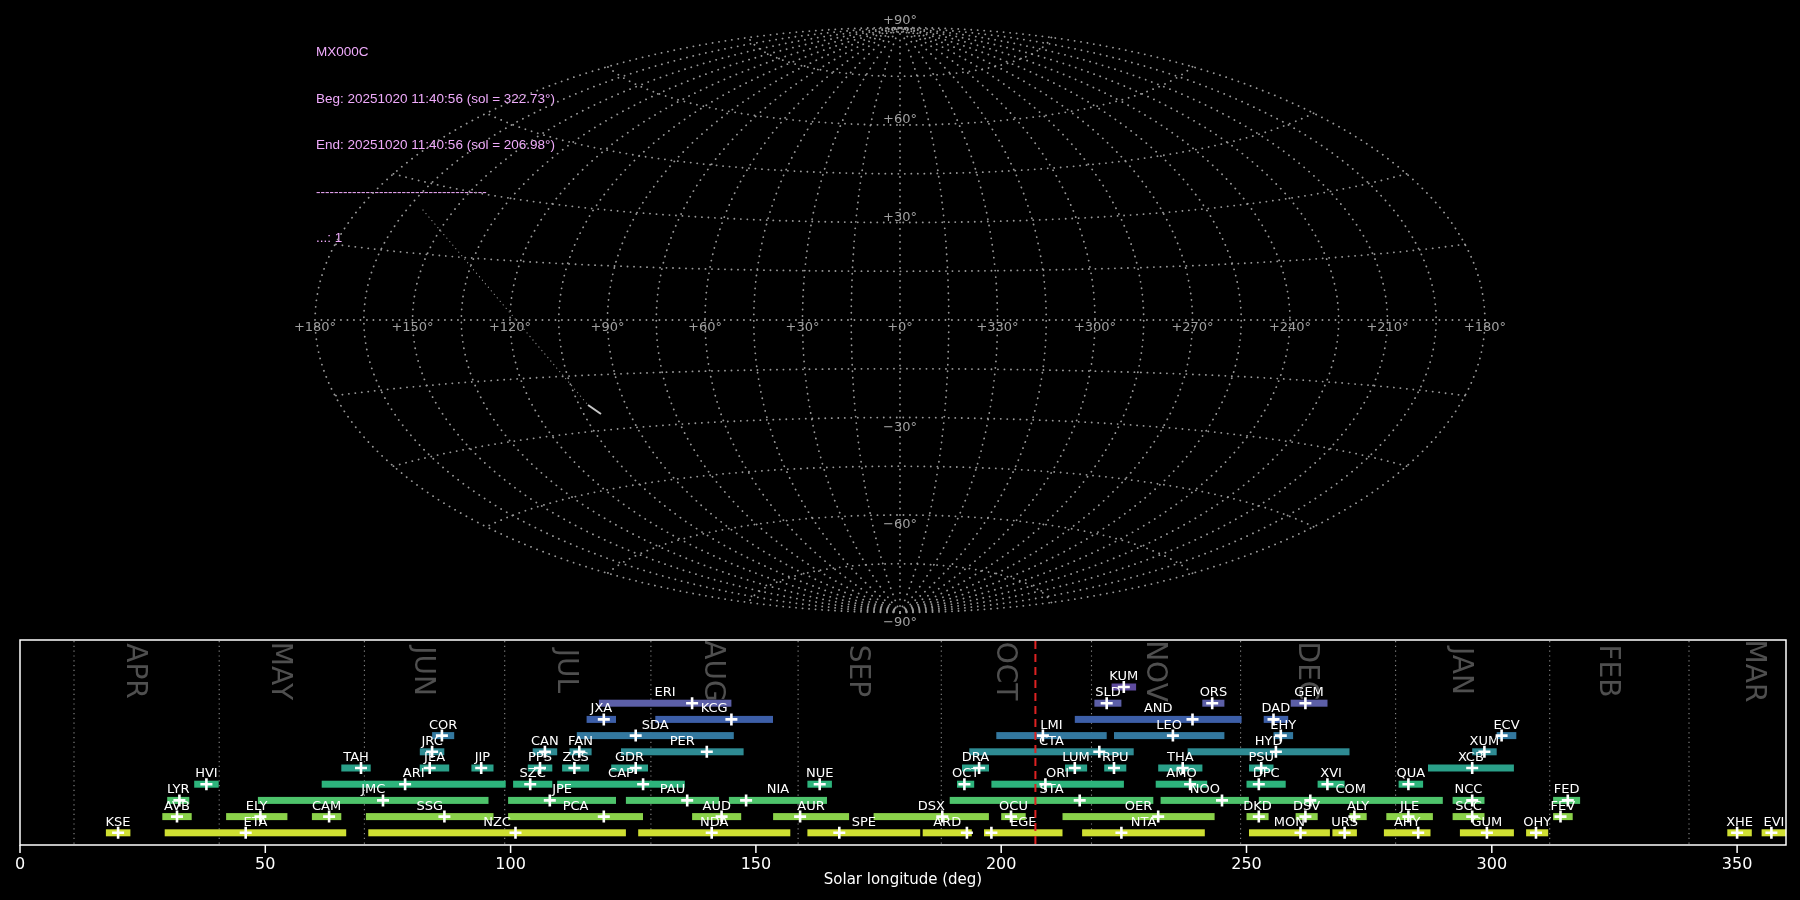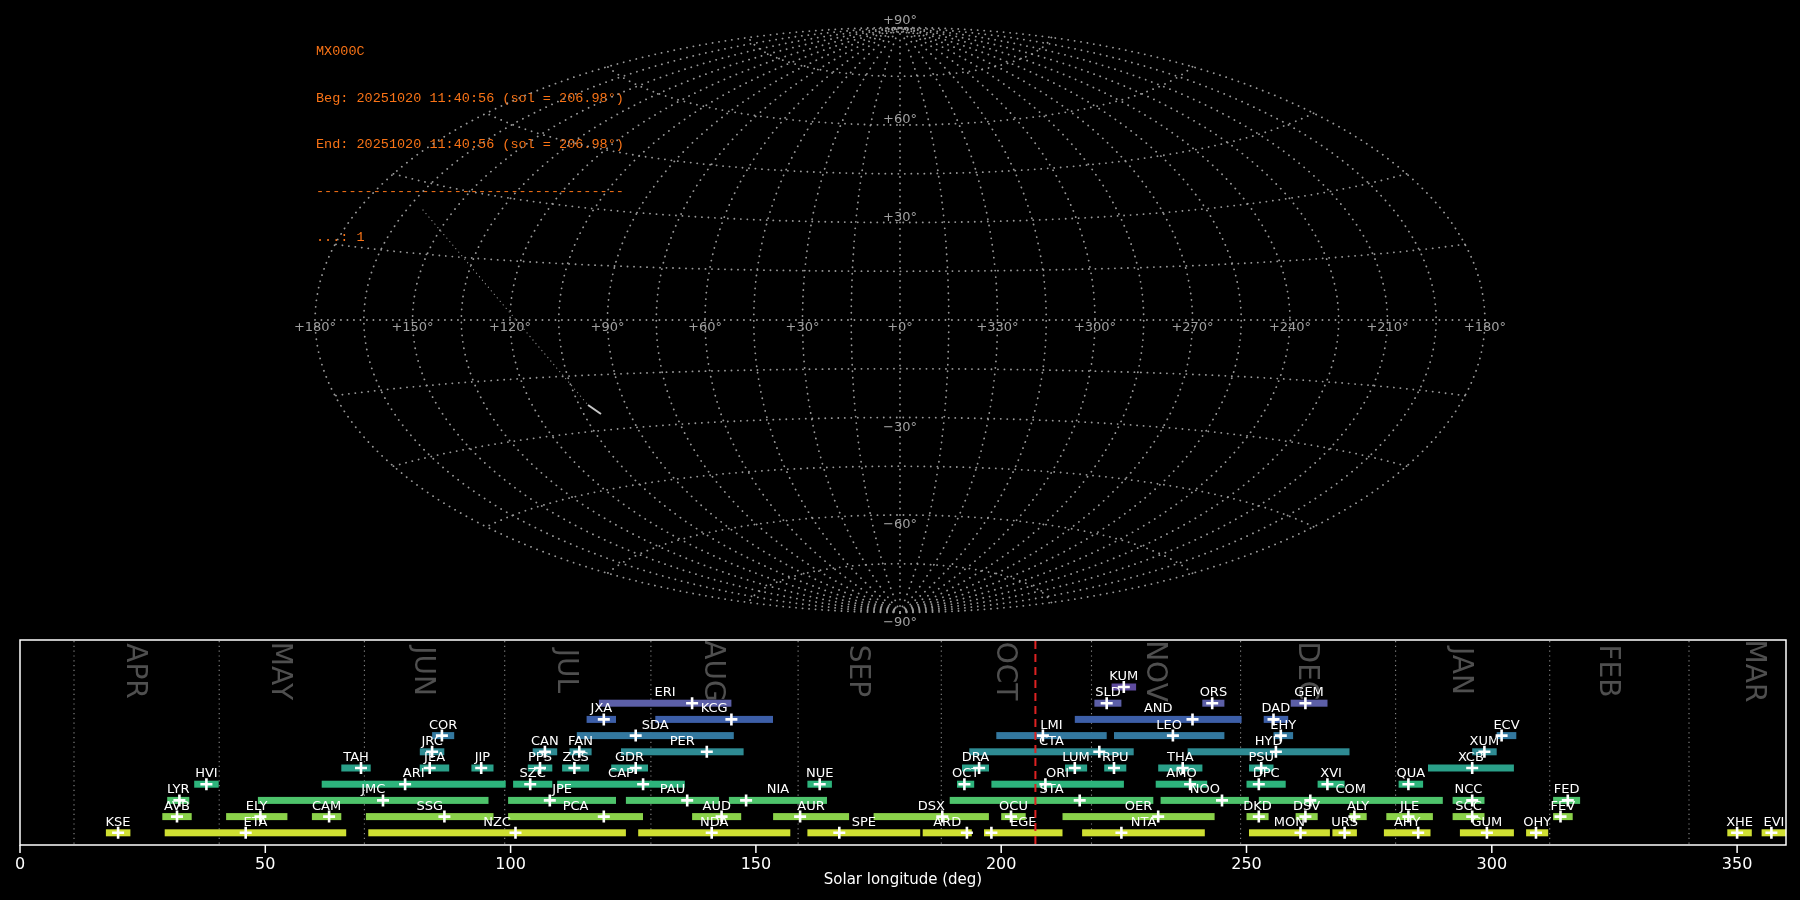--- a/index.html
+++ b/index.html
@@ -1,29 +1,29 @@
 <!DOCTYPE html>
 <html><head>
 <meta charset="utf-8">
 <style>
   html,body{margin:0;padding:0}
   body{width:1800px;height:900px;background:#000;position:relative;overflow:hidden;
        font-family:"DejaVu Sans",sans-serif}
-  .info{position:absolute;left:316px;top:13px;color:#f97316;
-        font-family:Liberation Mono, monospace;font-size:13.5px;line-height:15.5px;
+  .info{position:absolute;left:316px;top:13px;color:#f0abfc;
+        font-family:Liberation Sans, sans-serif;font-size:13.5px;line-height:15.5px;
         white-space:pre}
   svg{position:absolute;left:0;top:0}
   text{font-family:"DejaVu Sans",sans-serif}
 </style>
 </head>
 <body>
 
 <div class="info">
   <div>MX000C</div>
-  <div>Beg: 20251020 11:40:56 (sol = 206.98°)</div>
+  <div>Beg: 20251020 11:40:56 (sol = 322.73°)</div>
   <div>End: 20251020 11:40:56 (sol = 206.98°)</div>
   <div>--------------------------------------</div>
   <div>...: 1</div>
 </div>
 
 <svg id="plot" width="1800" height="900" viewBox="0 0 1800 900">
   <g id="sky">
       <path d="M900.0 612.5L920.4 612.3L940.8 611.8L961.1 610.9L981.4 609.6L1001.6 608.0L1021.6 606.1L1041.5 603.8L1061.2 601.2L1080.8 598.2L1100.1 594.8L1119.1 591.2L1137.9 587.2L1156.4 582.9L1174.6 578.2L1192.5 573.3L1210.0 568.0L1227.1 562.5L1243.8 556.6L1260.1 550.5L1276.0 544.1L1291.4 537.4L1306.4 530.4L1320.8 523.2L1334.7 515.7L1348.1 508.0L1361.0 500.1L1373.2 491.9L1385.0 483.6L1396.1 475.0L1406.6 466.2L1416.5 457.3L1425.8 448.2L1434.4 439.0L1442.4 429.6L1449.7 420.0L1456.3 410.4L1462.3 400.6L1467.6 390.8L1472.2 380.8L1476.1 370.8L1479.3 360.7L1481.8 350.6L1483.5 340.4L1484.6 330.2L1485.0 320.0L1484.6 309.8L1483.5 299.6L1481.8 289.4L1479.3 279.3L1476.1 269.2L1472.2 259.2L1467.6 249.2L1462.3 239.4L1456.3 229.6L1449.7 220.0L1442.4 210.4L1434.4 201.0L1425.8 191.8L1416.5 182.7L1406.6 173.8L1396.1 165.0L1385.0 156.4L1373.2 148.1L1361.0 139.9L1348.1 132.0L1334.7 124.3L1320.8 116.8L1306.4 109.6L1291.4 102.6L1276.0 95.9L1260.1 89.5L1243.8 83.4L1227.1 77.5L1210.0 72.0L1192.5 66.7L1174.6 61.8L1156.4 57.1L1137.9 52.8L1119.1 48.8L1100.1 45.2L1080.8 41.8L1061.2 38.8L1041.5 36.2L1021.6 33.9L1001.6 32.0L981.4 30.4L961.1 29.1L940.8 28.2L920.4 27.7L900.0 27.5" fill="none" stroke="#999999" stroke-width="1.8" stroke-dasharray="0.1 6.4" stroke-linecap="round"></path>
       <path d="M900.0 612.5L920.2 611.5L940.2 610.1L960.1 608.4L979.8 606.3L999.3 604.0L1018.5 601.3L1037.6 598.2L1056.3 594.9L1074.8 591.2L1092.9 587.3L1110.7 583.1L1128.2 578.5L1145.4 573.7L1162.1 568.6L1178.5 563.3L1194.5 557.7L1210.1 551.8L1225.2 545.7L1239.9 539.4L1254.1 532.8L1267.9 526.0L1281.2 519.1L1294.0 511.9L1306.3 504.5L1318.0 496.9L1329.3 489.2L1340.1 481.2L1350.3 473.2L1359.9 464.9L1369.0 456.6L1377.6 448.1L1385.6 439.4L1393.0 430.7L1399.9 421.9L1406.1 412.9L1411.8 403.9L1416.9 394.8L1421.4 385.6L1425.4 376.3L1428.7 367.0L1431.4 357.7L1433.5 348.3L1435.0 338.9L1435.9 329.4L1436.2 320.0L1435.9 310.6L1435.0 301.1L1433.5 291.7L1431.4 282.3L1428.7 273.0L1425.4 263.7L1421.4 254.4L1416.9 245.2L1411.8 236.1L1406.1 227.1L1399.9 218.1L1393.0 209.3L1385.6 200.6L1377.6 191.9L1369.0 183.4L1359.9 175.1L1350.3 166.8L1340.1 158.8L1329.3 150.8L1318.0 143.1L1306.3 135.5L1294.0 128.1L1281.2 120.9L1267.9 114.0L1254.1 107.2L1239.9 100.6L1225.2 94.3L1210.1 88.2L1194.5 82.3L1178.5 76.7L1162.1 71.4L1145.4 66.3L1128.2 61.5L1110.7 56.9L1092.9 52.7L1074.8 48.8L1056.3 45.1L1037.6 41.8L1018.5 38.7L999.3 36.0L979.8 33.7L960.1 31.6L940.2 29.9L920.2 28.5L900.0 27.5" fill="none" stroke="#999999" stroke-width="1.8" stroke-dasharray="0.1 6.4" stroke-linecap="round"></path>
       <path d="M900.0 612.5L919.6 610.6L939.0 608.5L958.1 606.0L976.9 603.2L995.4 600.1L1013.6 596.7L1031.5 593.0L1049.0 589.1L1066.2 584.8L1083.1 580.4L1099.5 575.6L1115.6 570.6L1131.3 565.4L1146.5 560.0L1161.4 554.3L1175.8 548.5L1189.8 542.4L1203.4 536.1L1216.5 529.7L1229.1 523.0L1241.3 516.2L1253.1 509.3L1264.4 502.1L1275.2 494.9L1285.5 487.4L1295.3 479.9L1304.7 472.2L1313.6 464.4L1322.0 456.5L1329.8 448.5L1337.2 440.3L1344.1 432.1L1350.5 423.8L1356.4 415.5L1361.8 407.0L1366.7 398.5L1371.0 389.9L1374.9 381.3L1378.2 372.6L1381.0 363.9L1383.4 355.2L1385.2 346.4L1386.4 337.6L1387.2 328.8L1387.5 320.0L1387.2 311.2L1386.4 302.4L1385.2 293.6L1383.4 284.8L1381.0 276.1L1378.2 267.4L1374.9 258.7L1371.0 250.1L1366.7 241.5L1361.8 233.0L1356.4 224.5L1350.5 216.2L1344.1 207.9L1337.2 199.7L1329.8 191.5L1322.0 183.5L1313.6 175.6L1304.7 167.8L1295.3 160.1L1285.5 152.6L1275.2 145.1L1264.4 137.9L1253.1 130.7L1241.3 123.8L1229.1 117.0L1216.5 110.3L1203.4 103.9L1189.8 97.6L1175.8 91.5L1161.4 85.7L1146.5 80.0L1131.3 74.6L1115.6 69.4L1099.5 64.4L1083.1 59.6L1066.2 55.2L1049.0 50.9L1031.5 47.0L1013.6 43.3L995.4 39.9L976.9 36.8L958.1 34.0L939.0 31.5L919.6 29.4L900.0 27.5" fill="none" stroke="#999999" stroke-width="1.8" stroke-dasharray="0.1 6.4" stroke-linecap="round"></path>

